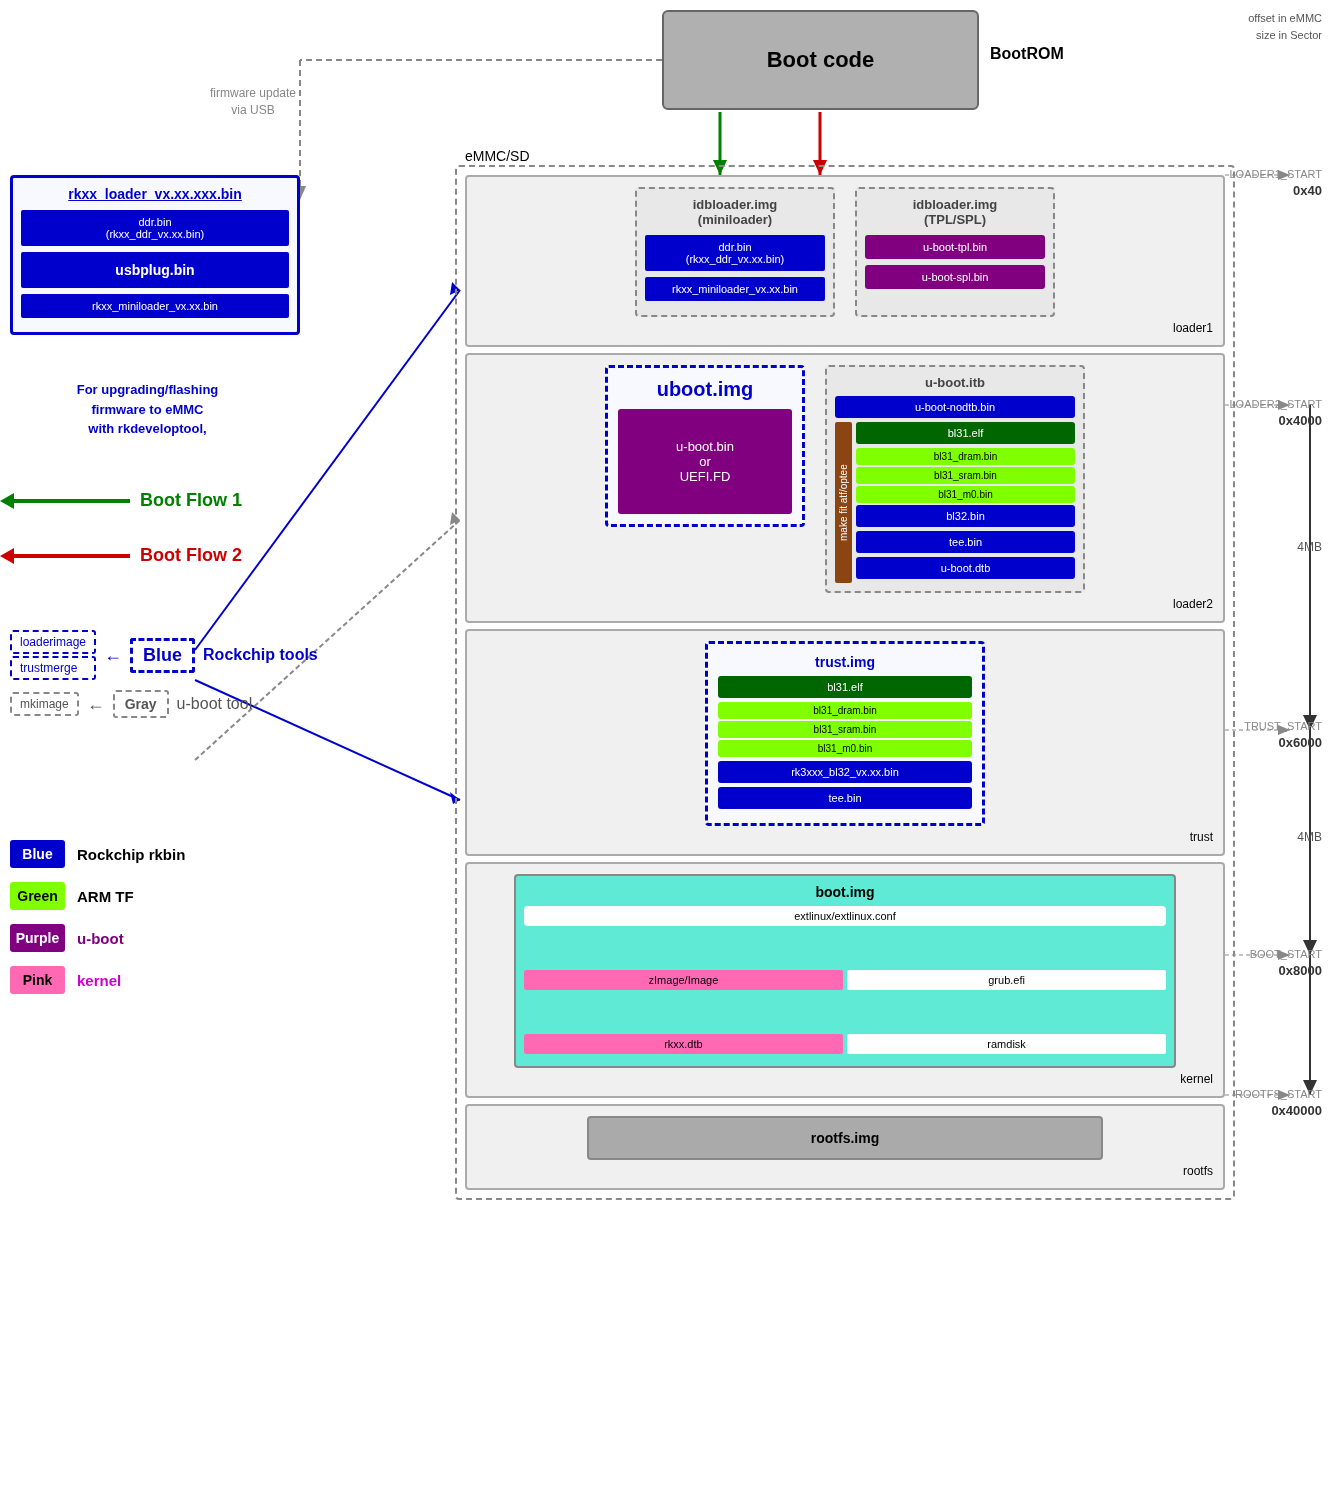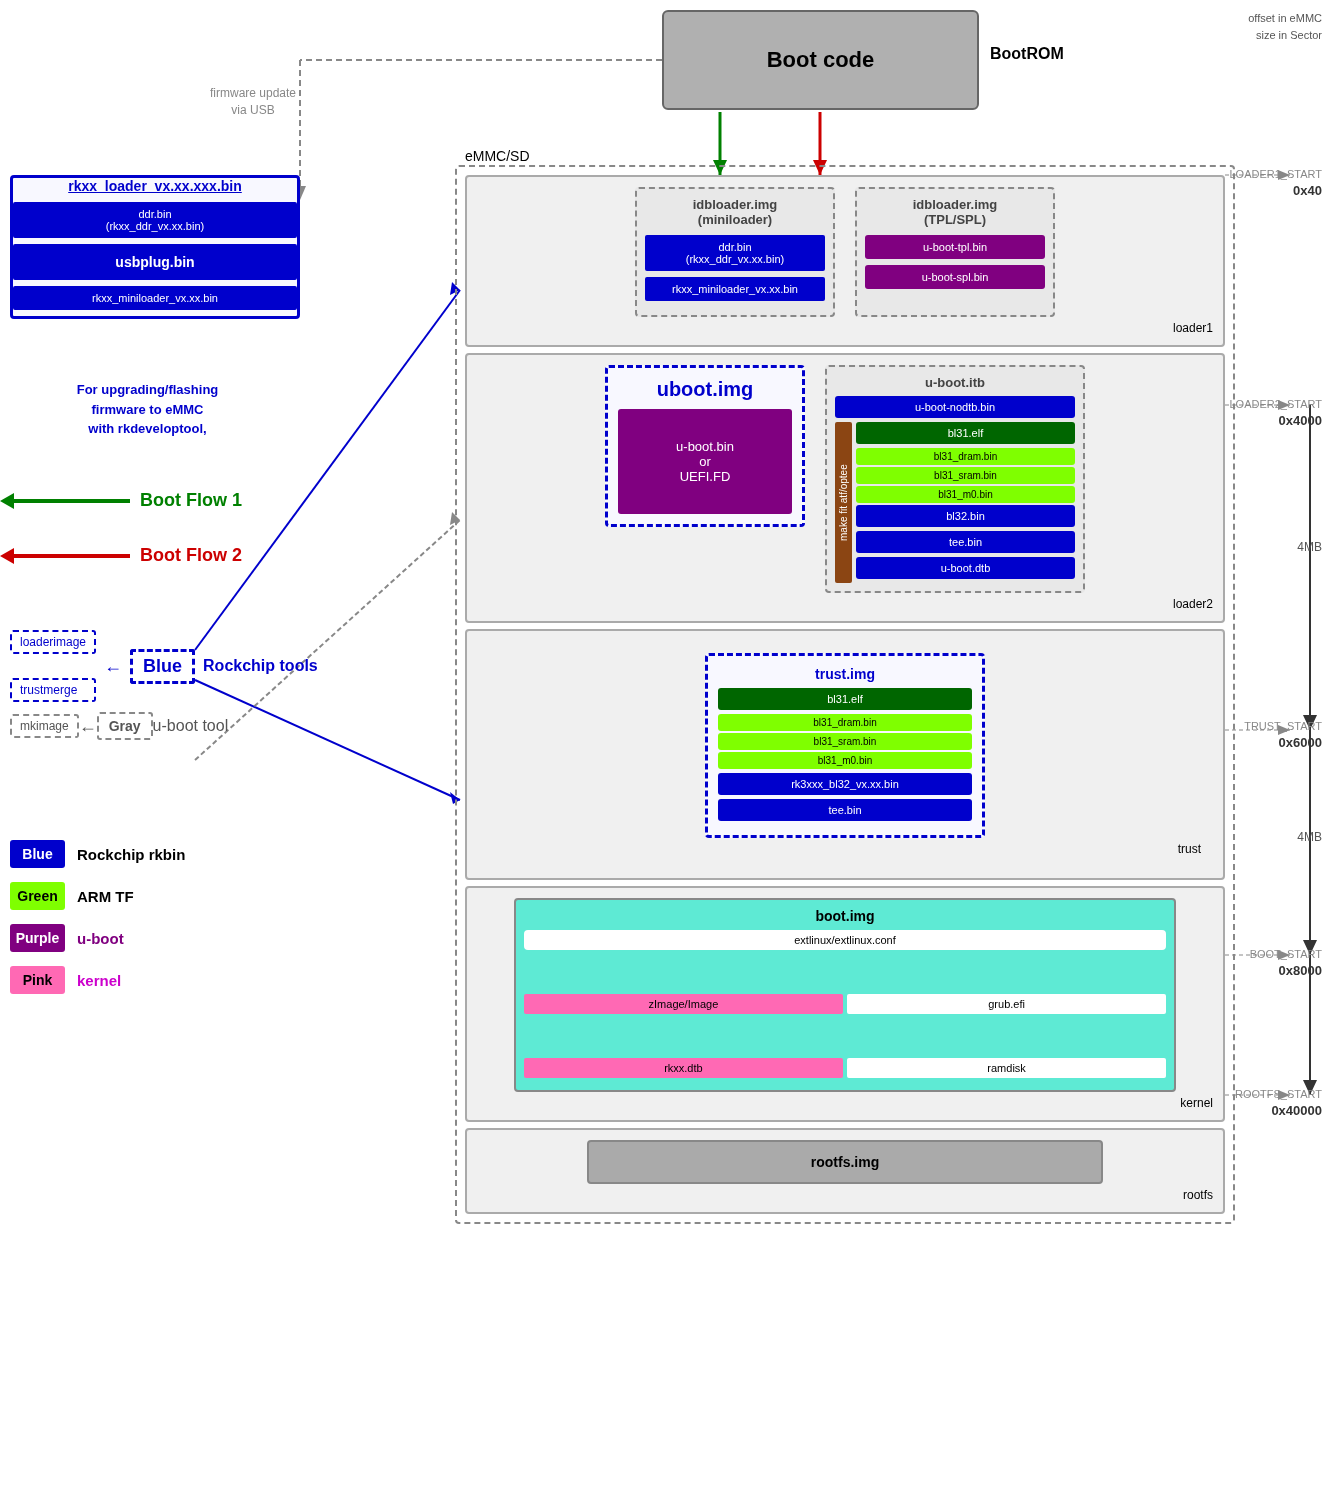--- a/index.html
+++ b/index.html
@@ -231,21 +231,21 @@
       border-radius: 3px;
       margin-bottom: 2px;
       font-size: 10px;
     }
 
     
     .trust-section {
       background: #f0f0f0;
       border: 2px solid #aaa;
       border-radius: 4px;
-      padding: 22px;
+      padding: 10px;
       margin-bottom: 6px;
       position: relative;
     }
 
     .trust-inner {
       display: flex;
       justify-content: center;
     }
 
     .trust-img-box {
@@ -354,21 +354,21 @@
     }
 
     
     .loader-bin-box {
       position: absolute;
       top: 175px;
       left: 10px;
       width: 290px;
       border: 3px solid #0000cc;
       border-radius: 4px;
-      padding: 0;
+      padding: 8px;
       background: #f8f8ff;
     }
 
     .loader-bin-title {
       font-size: 14px;
       font-weight: bold;
       color: #0000cc;
       text-decoration: underline;
       text-align: center;
       margin-bottom: 8px;
@@ -480,21 +480,21 @@
     .tools-inner {
       display: flex;
       gap: 8px;
       align-items: center;
       margin-bottom: 10px;
     }
 
     .tools-items-col {
       display: flex;
       flex-direction: column;
-      gap: 24px;
+      gap: 2px;
     }
 
     .tool-item-box {
       border: 2px dashed #0000cc;
       border-radius: 3px;
       padding: 3px 8px;
       font-size: 12px;
       color: #0000cc;
     }
 
@@ -514,20 +514,21 @@
 
     .blue-tools-label {
       font-size: 16px;
       font-weight: bold;
       color: #0000cc;
     }
 
     .gray-tools-row {
       display: flex;
       align-items: center;
+      gap: 8px;
       margin-top: 8px;
     }
 
     .gray-item-box {
       border: 2px dashed #888;
       border-radius: 3px;
       padding: 3px 8px;
       font-size: 12px;
       color: #555;
     }

